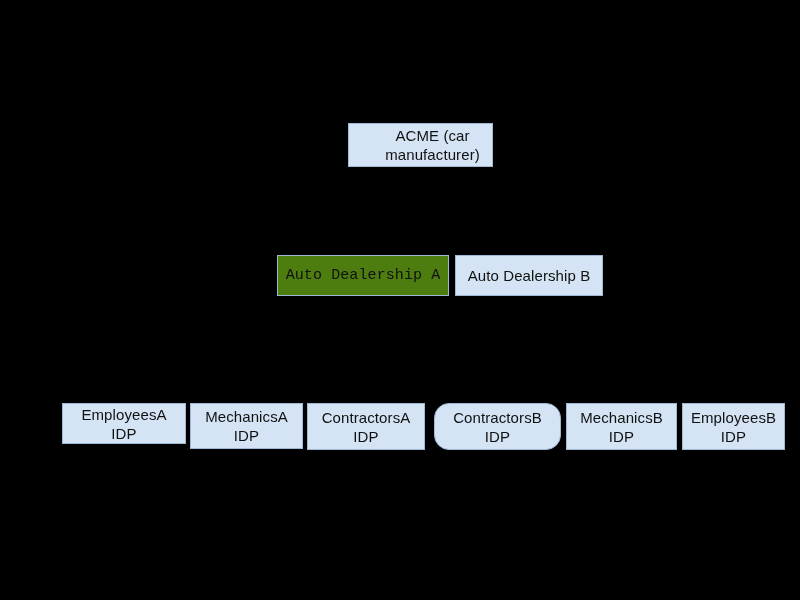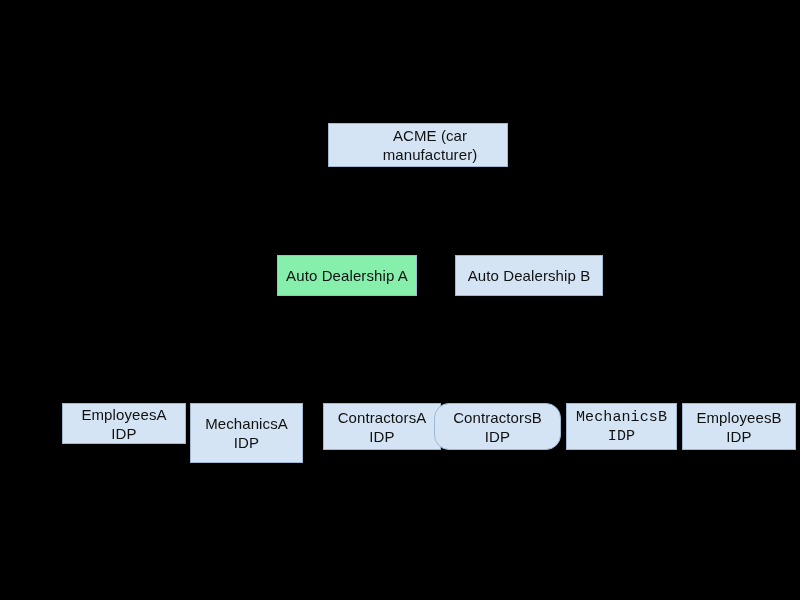--- a/index.html
+++ b/index.html
@@ -74,30 +74,30 @@
       <div class="edge" style="left: 497.5px; top: 349.5px; width: 1px; height: 53.5px; background: rgb(0, 0, 0);"></div>
       <div class="edge" style="left: 529px; top: 296px; width: 1px; height: 53.5px; background: rgb(0, 0, 0);"></div>
       <div class="edge" style="left: 529px; top: 349.5px; width: 92.5px; height: 1px; background: rgb(0, 0, 0);"></div>
       <div class="edge" style="left: 621.5px; top: 349.5px; width: 1px; height: 53.5px; background: rgb(0, 0, 0);"></div>
       <div class="edge" style="left: 529px; top: 296px; width: 1px; height: 53.5px; background: rgb(0, 0, 0);"></div>
       <div class="edge" style="left: 529px; top: 349.5px; width: 210.5px; height: 1px; background: rgb(0, 0, 0);"></div>
       <div class="edge" style="left: 739.5px; top: 349.5px; width: 1px; height: 53.5px; background: rgb(0, 0, 0);"></div>
     </div>
 
   <div id="node-layer">
-      <div class="node" style="left: 328px; top: 123px; width: 180px; height: 44px; background: rgb(212, 228, 244); border-color: rgb(159, 184, 212); color: rgb(17, 17, 17); padding-left: 24px;"><span class="node-label">ACME (car
+      <div class="node" style="left: 348px; top: 123px; width: 145px; height: 44px; background: rgb(212, 228, 244); border-color: rgb(159, 184, 212); color: rgb(17, 17, 17); padding-left: 24px;"><span class="node-label">ACME (car
 manufacturer)</span></div>
-      <div class="node" style="left: 277px; top: 255px; width: 140px; height: 41px; background: #86efac; border-color: rgb(159, 184, 212); color: rgb(17, 17, 17);"><span class="node-label">Auto Dealership A</span></div>
+      <div class="node" style="left: 277px; top: 255px; width: 172px; height: 41px; background: #4d7c0f; border-color: rgb(159, 184, 212); color: rgb(17, 17, 17); font-family: Liberation Mono, monospace;"><span class="node-label">Auto Dealership A</span></div>
       <div class="node" style="left: 455px; top: 255px; width: 148px; height: 41px; background: rgb(212, 228, 244); border-color: rgb(159, 184, 212); color: rgb(17, 17, 17); align-items: center;"><span class="node-label">Auto Dealership B</span></div>
       <div class="node" style="left: 62px; top: 403px; width: 124px; height: 41px; background: rgb(212, 228, 244); border-color: rgb(159, 184, 212); color: rgb(17, 17, 17);"><span class="node-label">EmployeesA
 IDP</span></div>
-      <div class="node" style="left: 190px; top: 403px; width: 113px; height: 60px; background: rgb(212, 228, 244); border-color: rgb(159, 184, 212); color: rgb(17, 17, 17);"><span class="node-label">MechanicsA
+      <div class="node" style="left: 190px; top: 403px; width: 113px; height: 46px; background: rgb(212, 228, 244); border-color: rgb(159, 184, 212); color: rgb(17, 17, 17);"><span class="node-label">MechanicsA
 IDP</span></div>
-      <div class="node" style="left: 307px; top: 403px; width: 118px; height: 47px; background: rgb(212, 228, 244); border-color: rgb(159, 184, 212); color: rgb(17, 17, 17); margin-left: 16px;"><span class="node-label">ContractorsA
+      <div class="node" style="left: 307px; top: 403px; width: 118px; height: 47px; background: rgb(212, 228, 244); border-color: rgb(159, 184, 212); color: rgb(17, 17, 17);"><span class="node-label">ContractorsA
 IDP</span></div>
       <div class="node" style="left: 434px; top: 403px; width: 127px; height: 47px; background: rgb(212, 228, 244); border-color: rgb(159, 184, 212); color: rgb(17, 17, 17); border-radius: 15px;"><span class="node-label">ContractorsB
 IDP</span></div>
-      <div class="node" style="left: 566px; top: 403px; width: 111px; height: 47px; background: rgb(212, 228, 244); border-color: rgb(159, 184, 212); color: rgb(17, 17, 17); font-family: Liberation Mono, monospace;"><span class="node-label">MechanicsB
+      <div class="node" style="left: 566px; top: 403px; width: 111px; height: 47px; background: rgb(212, 228, 244); border-color: rgb(159, 184, 212); color: rgb(17, 17, 17);"><span class="node-label">MechanicsB
 IDP</span></div>
-      <div class="node" style="left: 682px; top: 403px; width: 114px; height: 47px; background: rgb(212, 228, 244); border-color: rgb(159, 184, 212); color: rgb(17, 17, 17);"><span class="node-label">EmployeesB
+      <div class="node" style="left: 682px; top: 403px; width: 103px; height: 47px; background: rgb(212, 228, 244); border-color: rgb(159, 184, 212); color: rgb(17, 17, 17);"><span class="node-label">EmployeesB
 IDP</span></div>
     </div>
 </div>
 
 </body></html>

